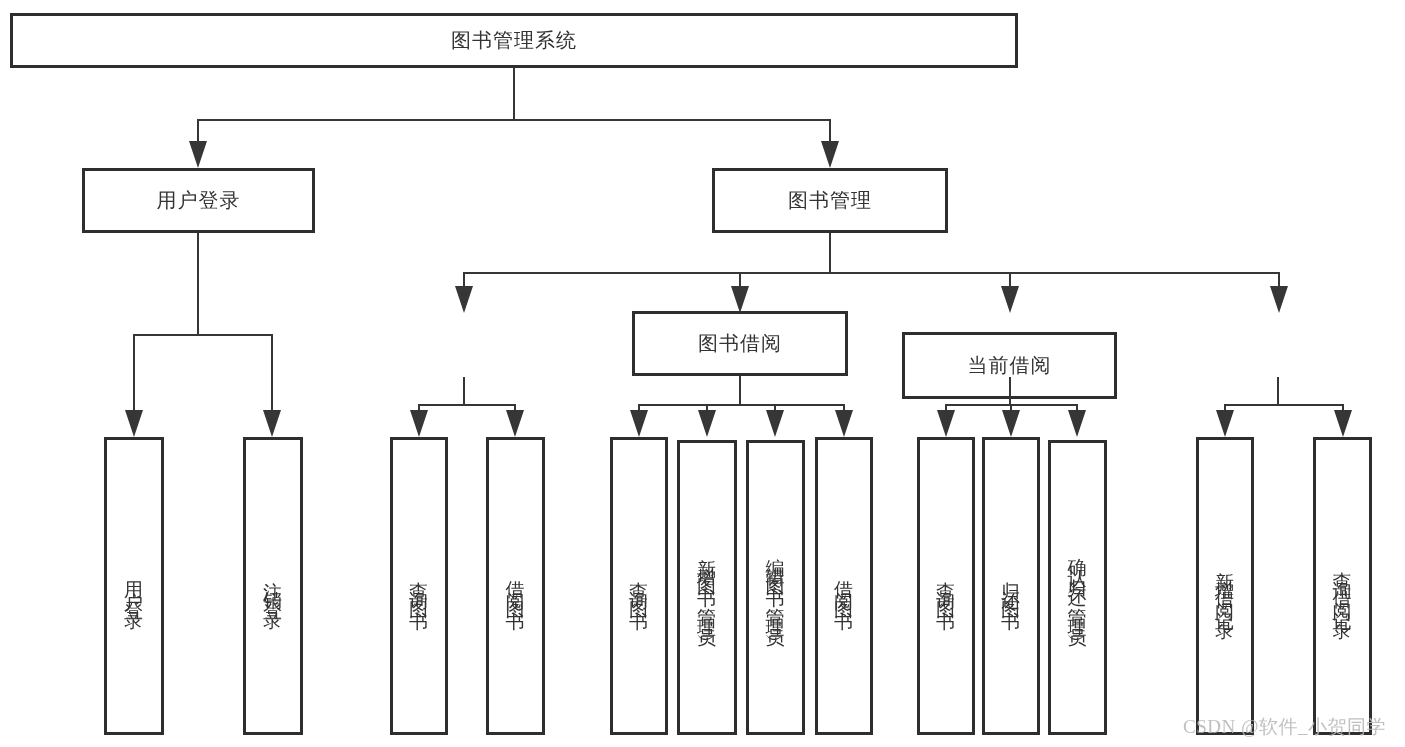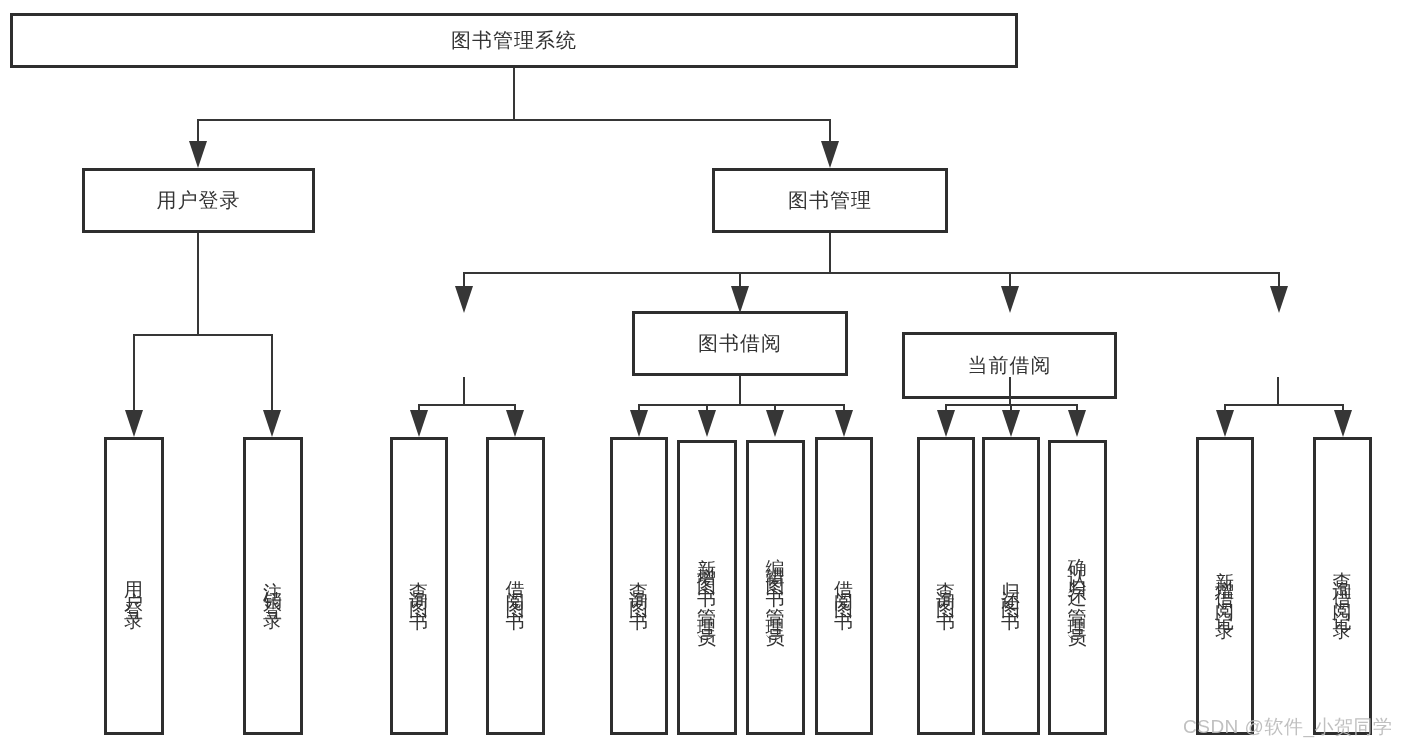--- a/index.html
+++ b/index.html
@@ -14,21 +14,21 @@
   .leaf .vtext{writing-mode:vertical-rl;letter-spacing:10px;line-height:1;color:#333333;}
 
   
   .vline{position:absolute;width:2px;background:#363636;}
   .hline{position:absolute;height:2px;background:#363636;}
   .arrow{position:absolute;width:0;height:0;
          border-left:9px solid transparent;border-right:9px solid transparent;
          border-top:27px solid #363636;}
 
   .watermark{position:absolute;left:1183px;top:714px;font-size:19px;letter-spacing:0.5px;
-             color:rgba(187,187,187,0.92);white-space:nowrap;z-index:5;}
+             color:rgba(187,187,187,0.92);white-space:nowrap;z-index:5;font-family:Liberation Serif, serif;}
 </style>
 </head>
 <body>
 
 <div class="canvas">
 
   <div class="node hbox" style="left:10px;top:13px;width:1008px;height:55px;">
     <span>图书管理系统</span>
   </div>
 

